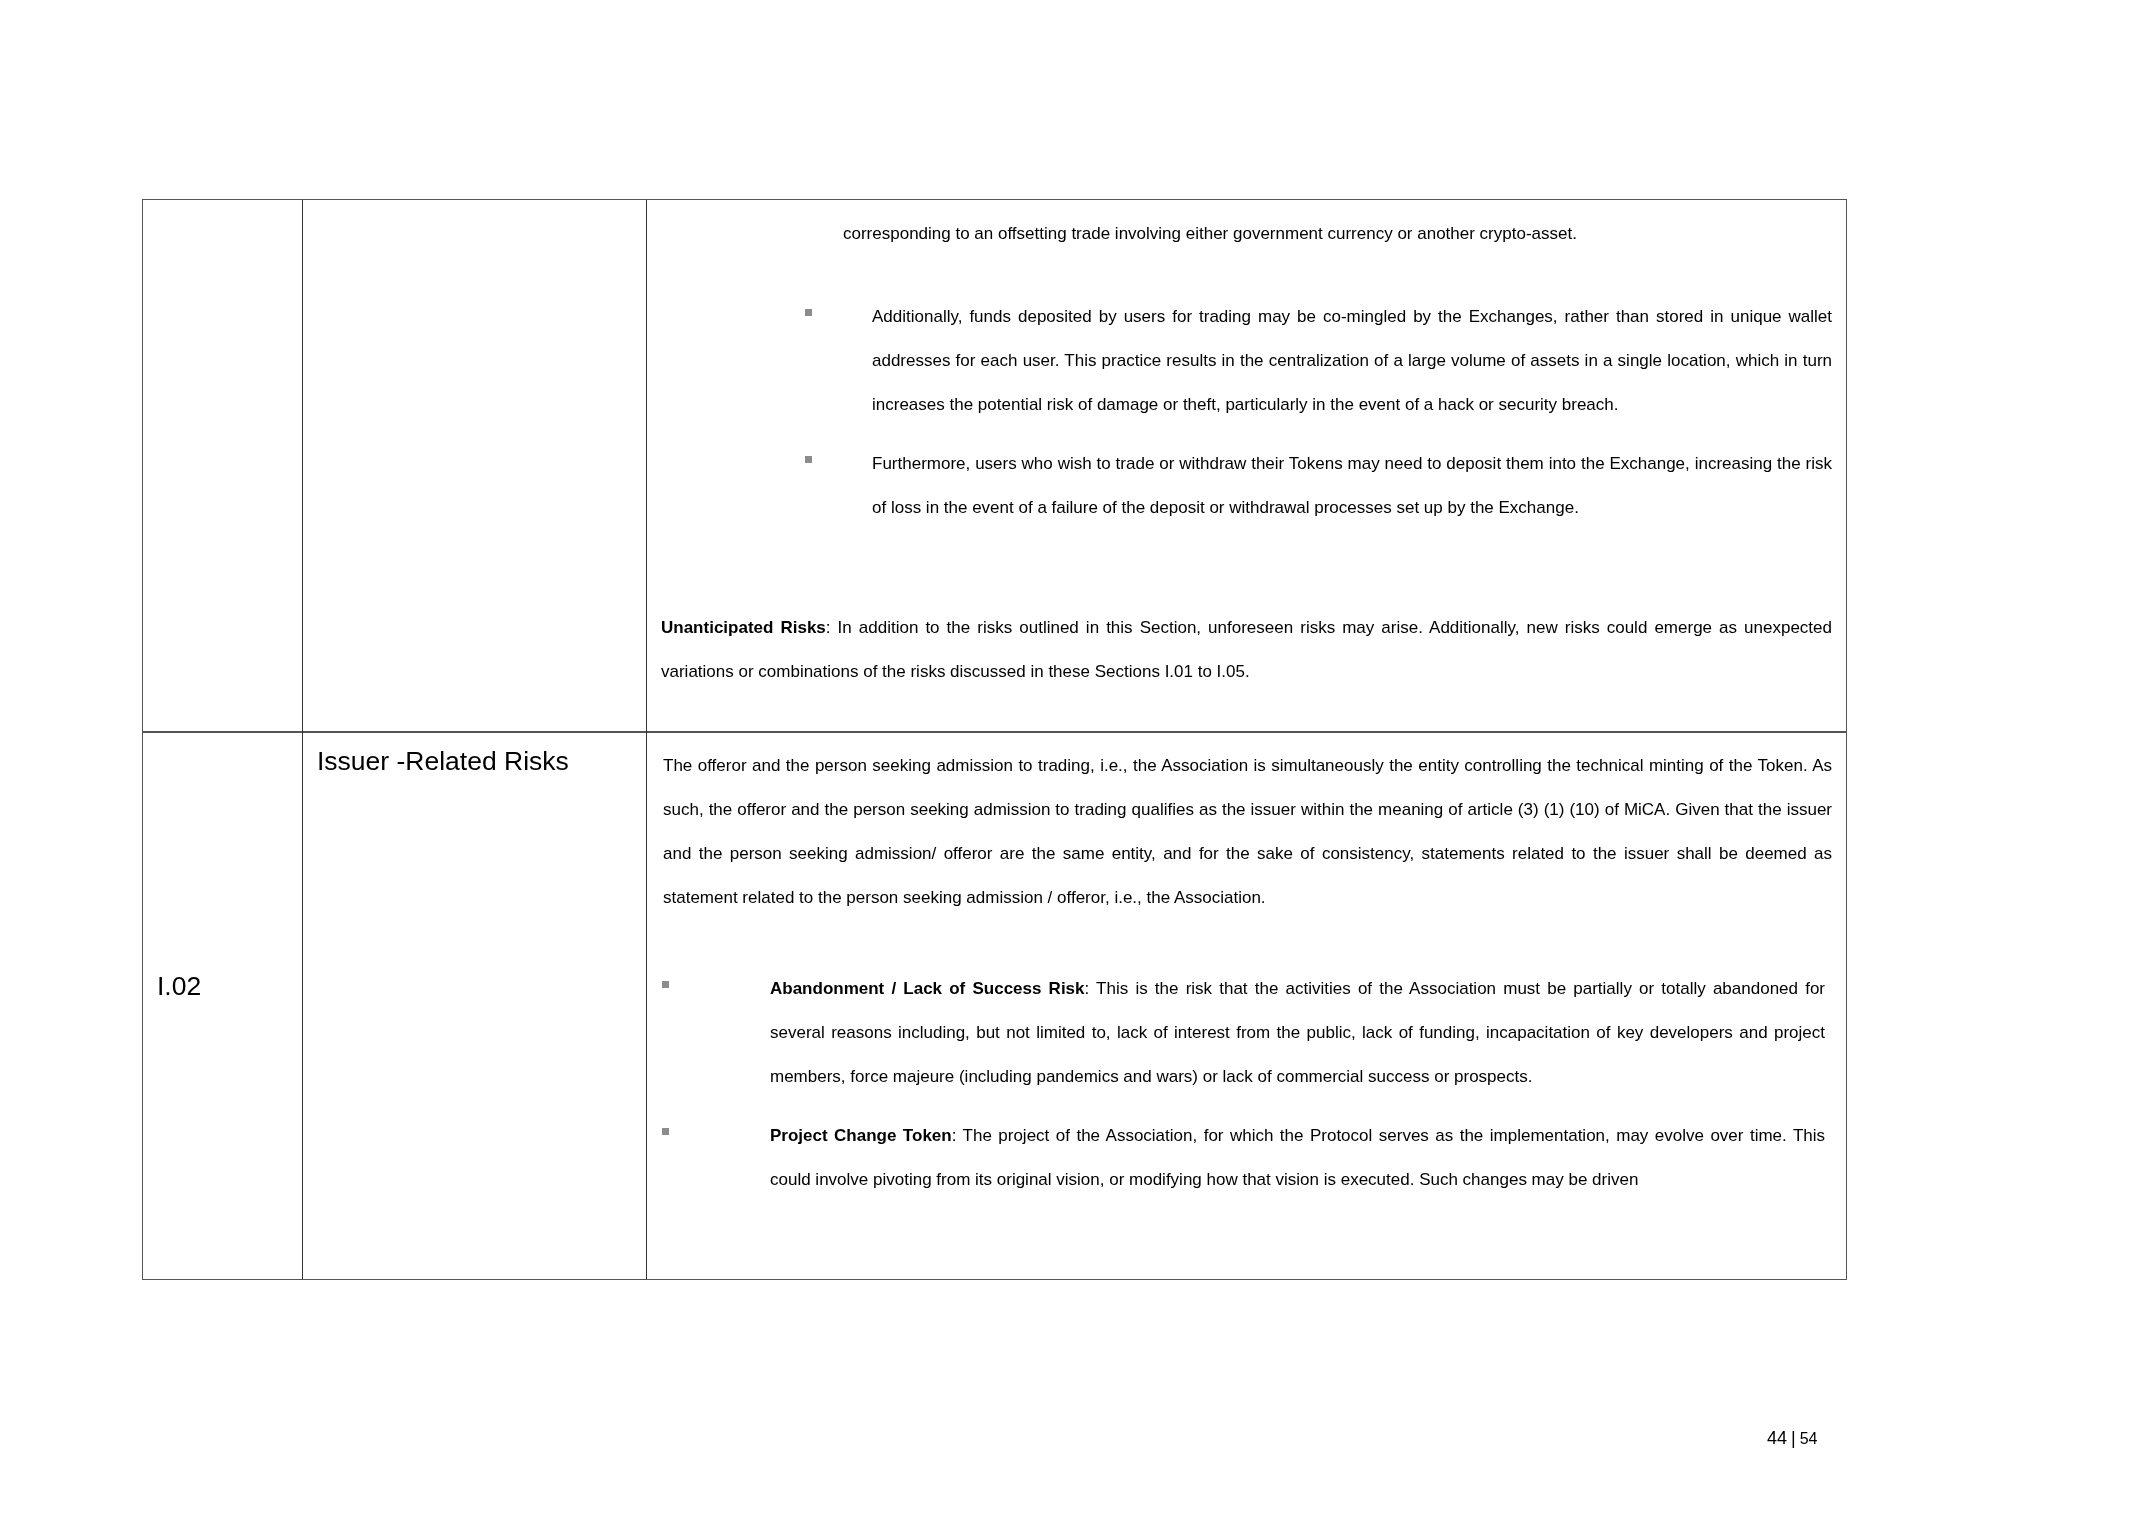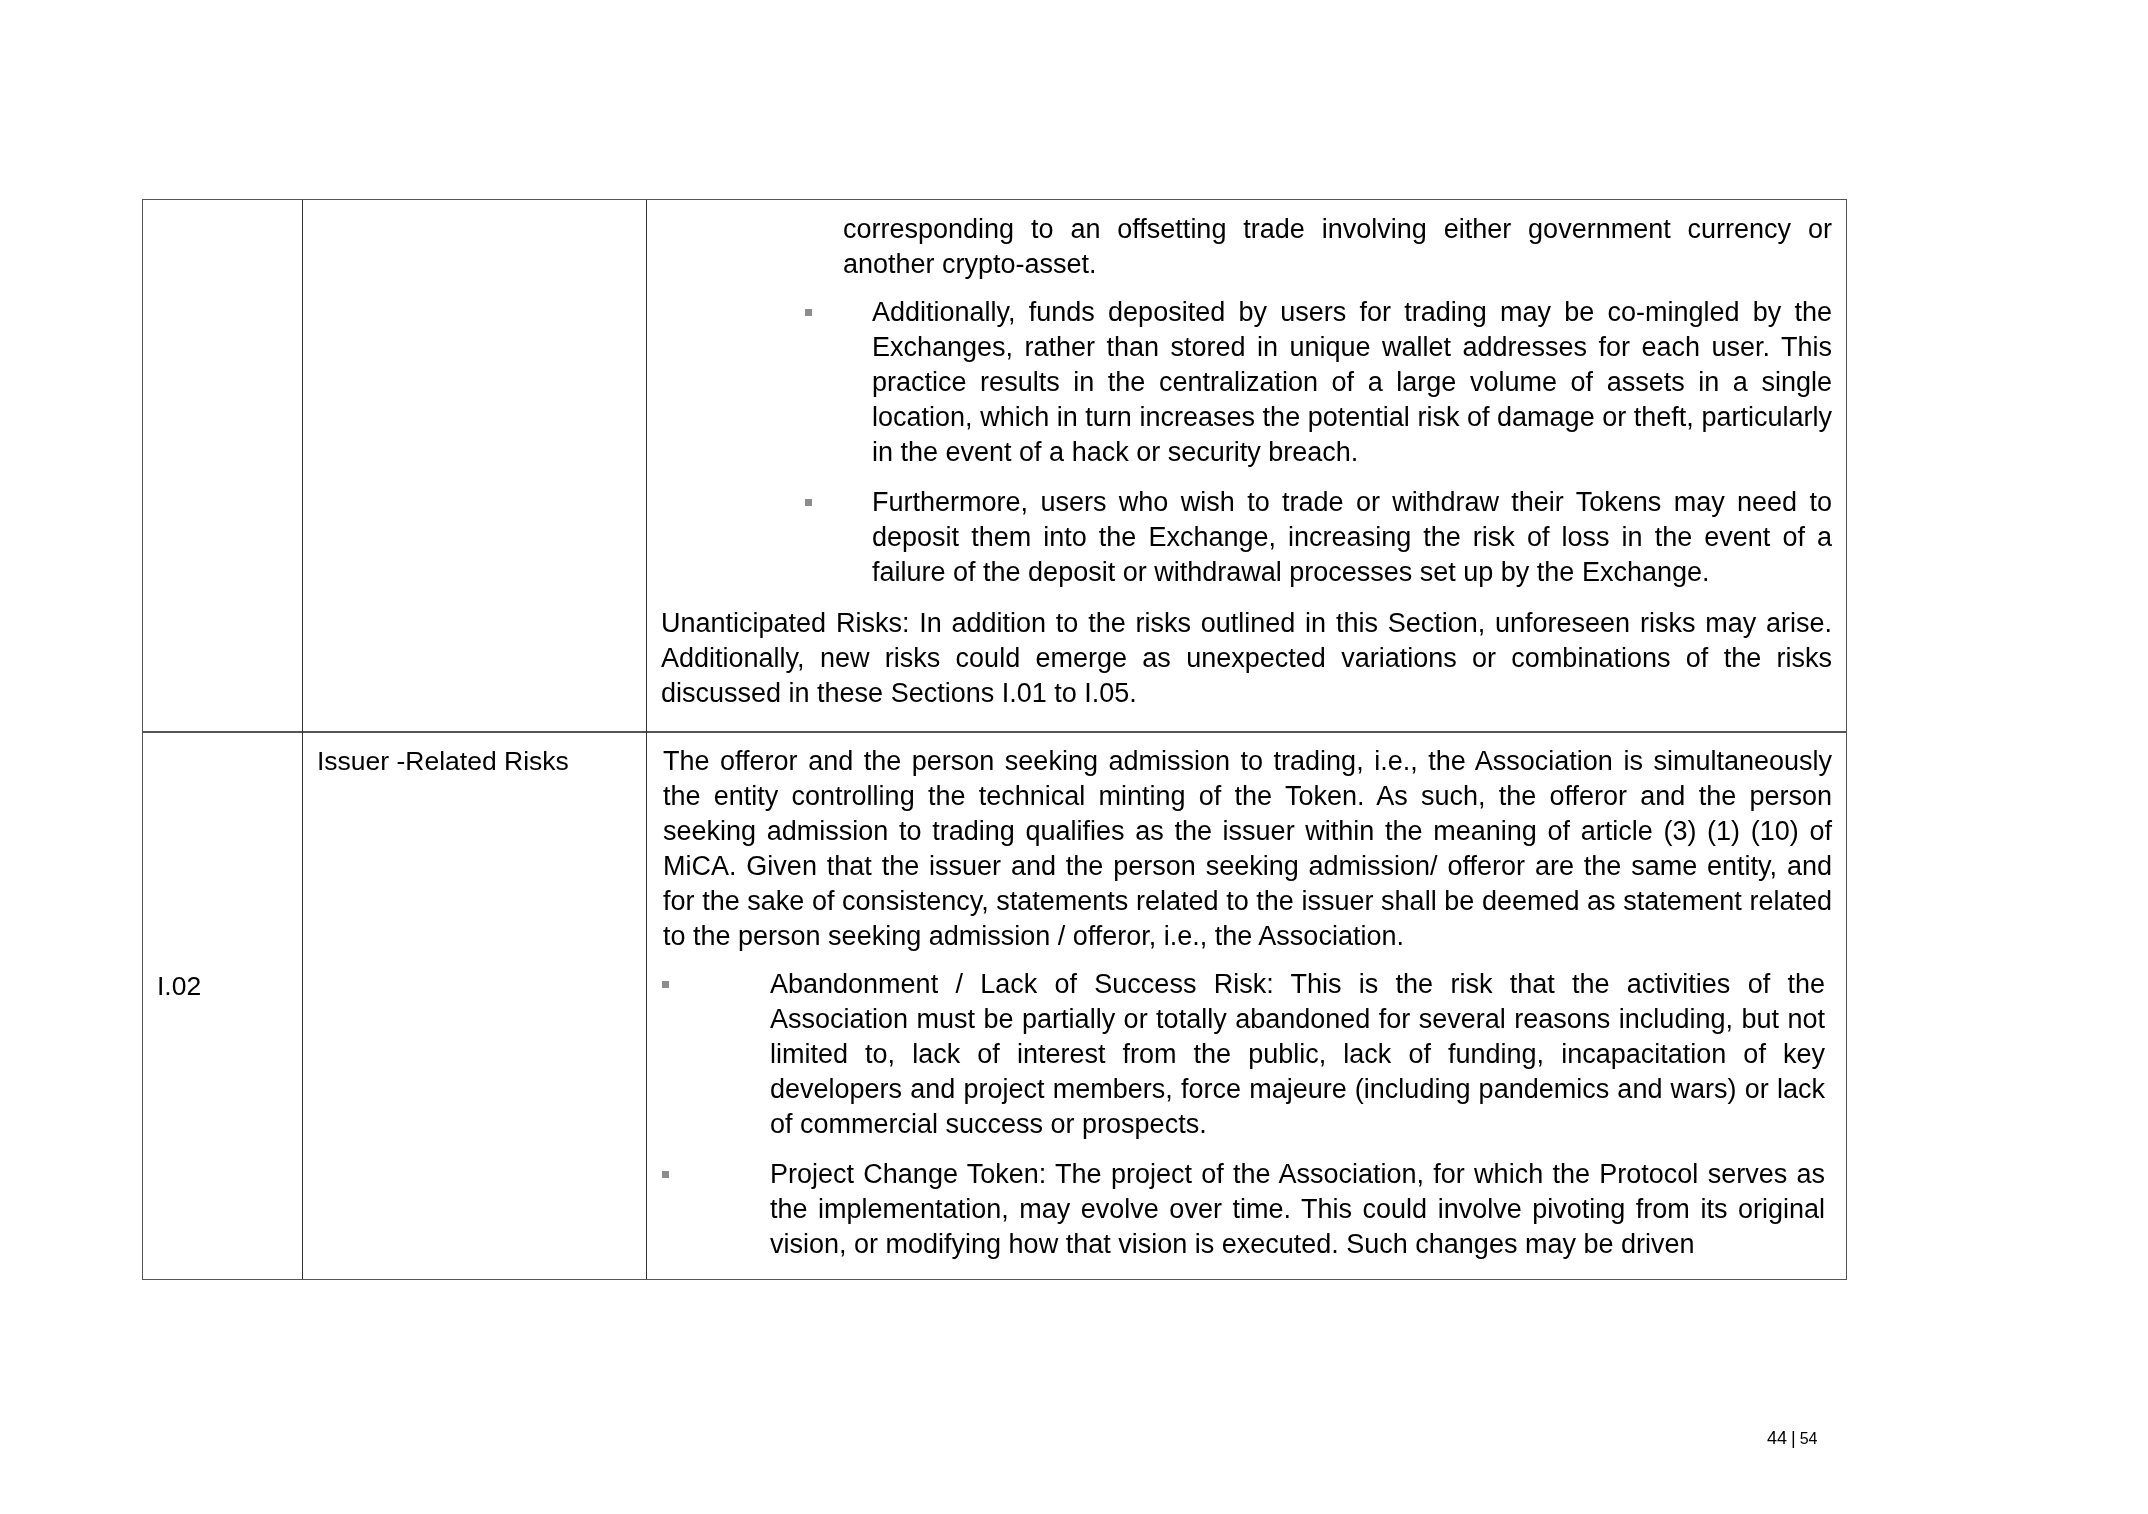--- a/index.html
+++ b/index.html
@@ -7,36 +7,36 @@
          font-family: "Liberation Sans", sans-serif; color: #000; }
   .tbl { position: absolute; left: 142px; top: 199px; width: 1705px; height: 1081px;
          border: 1.5px solid #555; box-sizing: border-box; }
   .row { position: absolute; left: 0; right: 0; }
   .row1 { top: 0; height: 531px; border-bottom: 2px solid #555; }
   .row2 { top: 531px; bottom: 0; }
   .col { position: absolute; top: 0; bottom: 0; box-sizing: border-box; }
   .c1 { left: 0; width: 160px; border-right: 1.5px solid #333; }
   .c2 { left: 160px; width: 344px; border-right: 1.5px solid #333; }
   .c3 { left: 504px; right: 0; }
-  .txt { font-size: 27px; line-height: 35px; text-align: justify; }
+  .txt { font-size: 17px; line-height: 44px; text-align: justify; }
   .bul { position: relative; }
   .bul .sq { position: absolute; width: 7px; height: 7px; background: #8c8c8c; }
   .row1 .c3 .cont { position: absolute; left: 196px; right: 14px; top: 12px; }
   .row1 .bullets { position: absolute; left: 196px; right: 14px; margin-left: 29px; }
   .row1 .bul .sq { left: -67px; top: 14px; }
   .unant { position: absolute; left: 14px; right: 14px; top: 406px; }
   .row2 .c3 .intro { position: absolute; left: 16px; right: 14px; top: 13px; }
   .row2 .bullets { position: absolute; left: 123px; right: 21px; }
   .row2 .bul .sq { left: -108px; top: 14px; }
   .id { position: absolute; left: 14px; top: 238px; font-size: 26.5px; line-height: 35px; }
   .topic { position: absolute; left: 14px; top: 13px; font-size: 26.5px; line-height: 35px; }
   .pagenum { position: absolute; left: 1767px; top: 1428px; font-size: 18px; }
   .pagenum .sep { margin: 0 4px; }
   .pagenum .tot { font-size: 16px; }
-  b { font-weight: normal; margin-top: 12px; }
+  b { font-weight: bold; margin-top: 12px; }
 </style>
 </head>
 <body>
 
 <div class="tbl">
 
   <div class="row row1">
     <div class="col c1">
       <span class="id"></span>
     </div>

